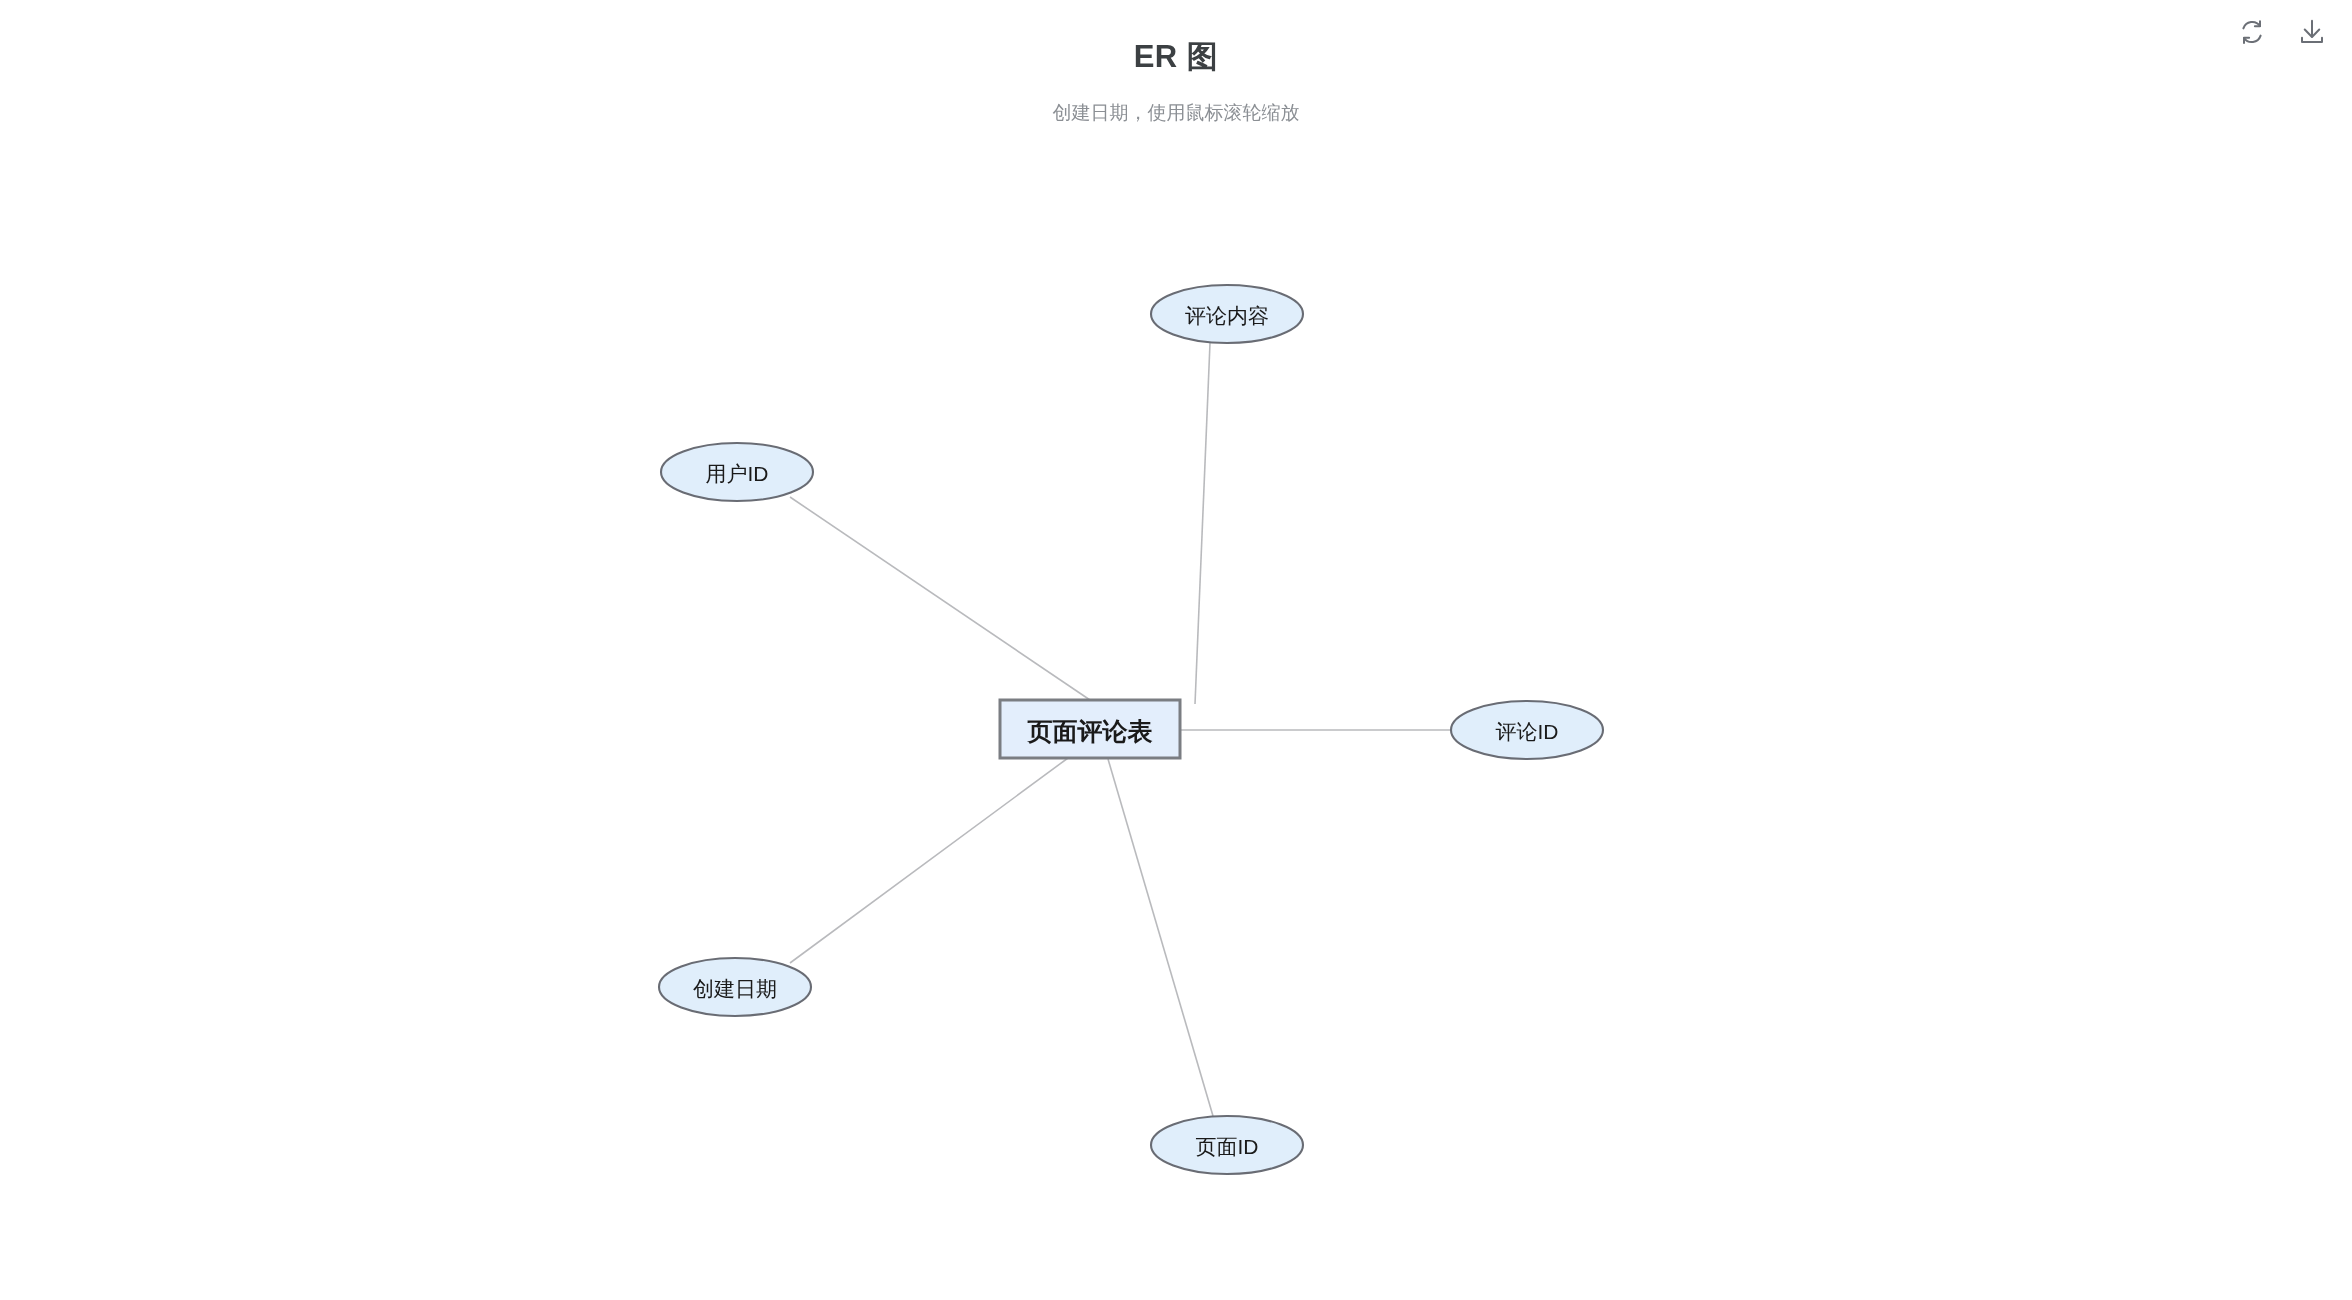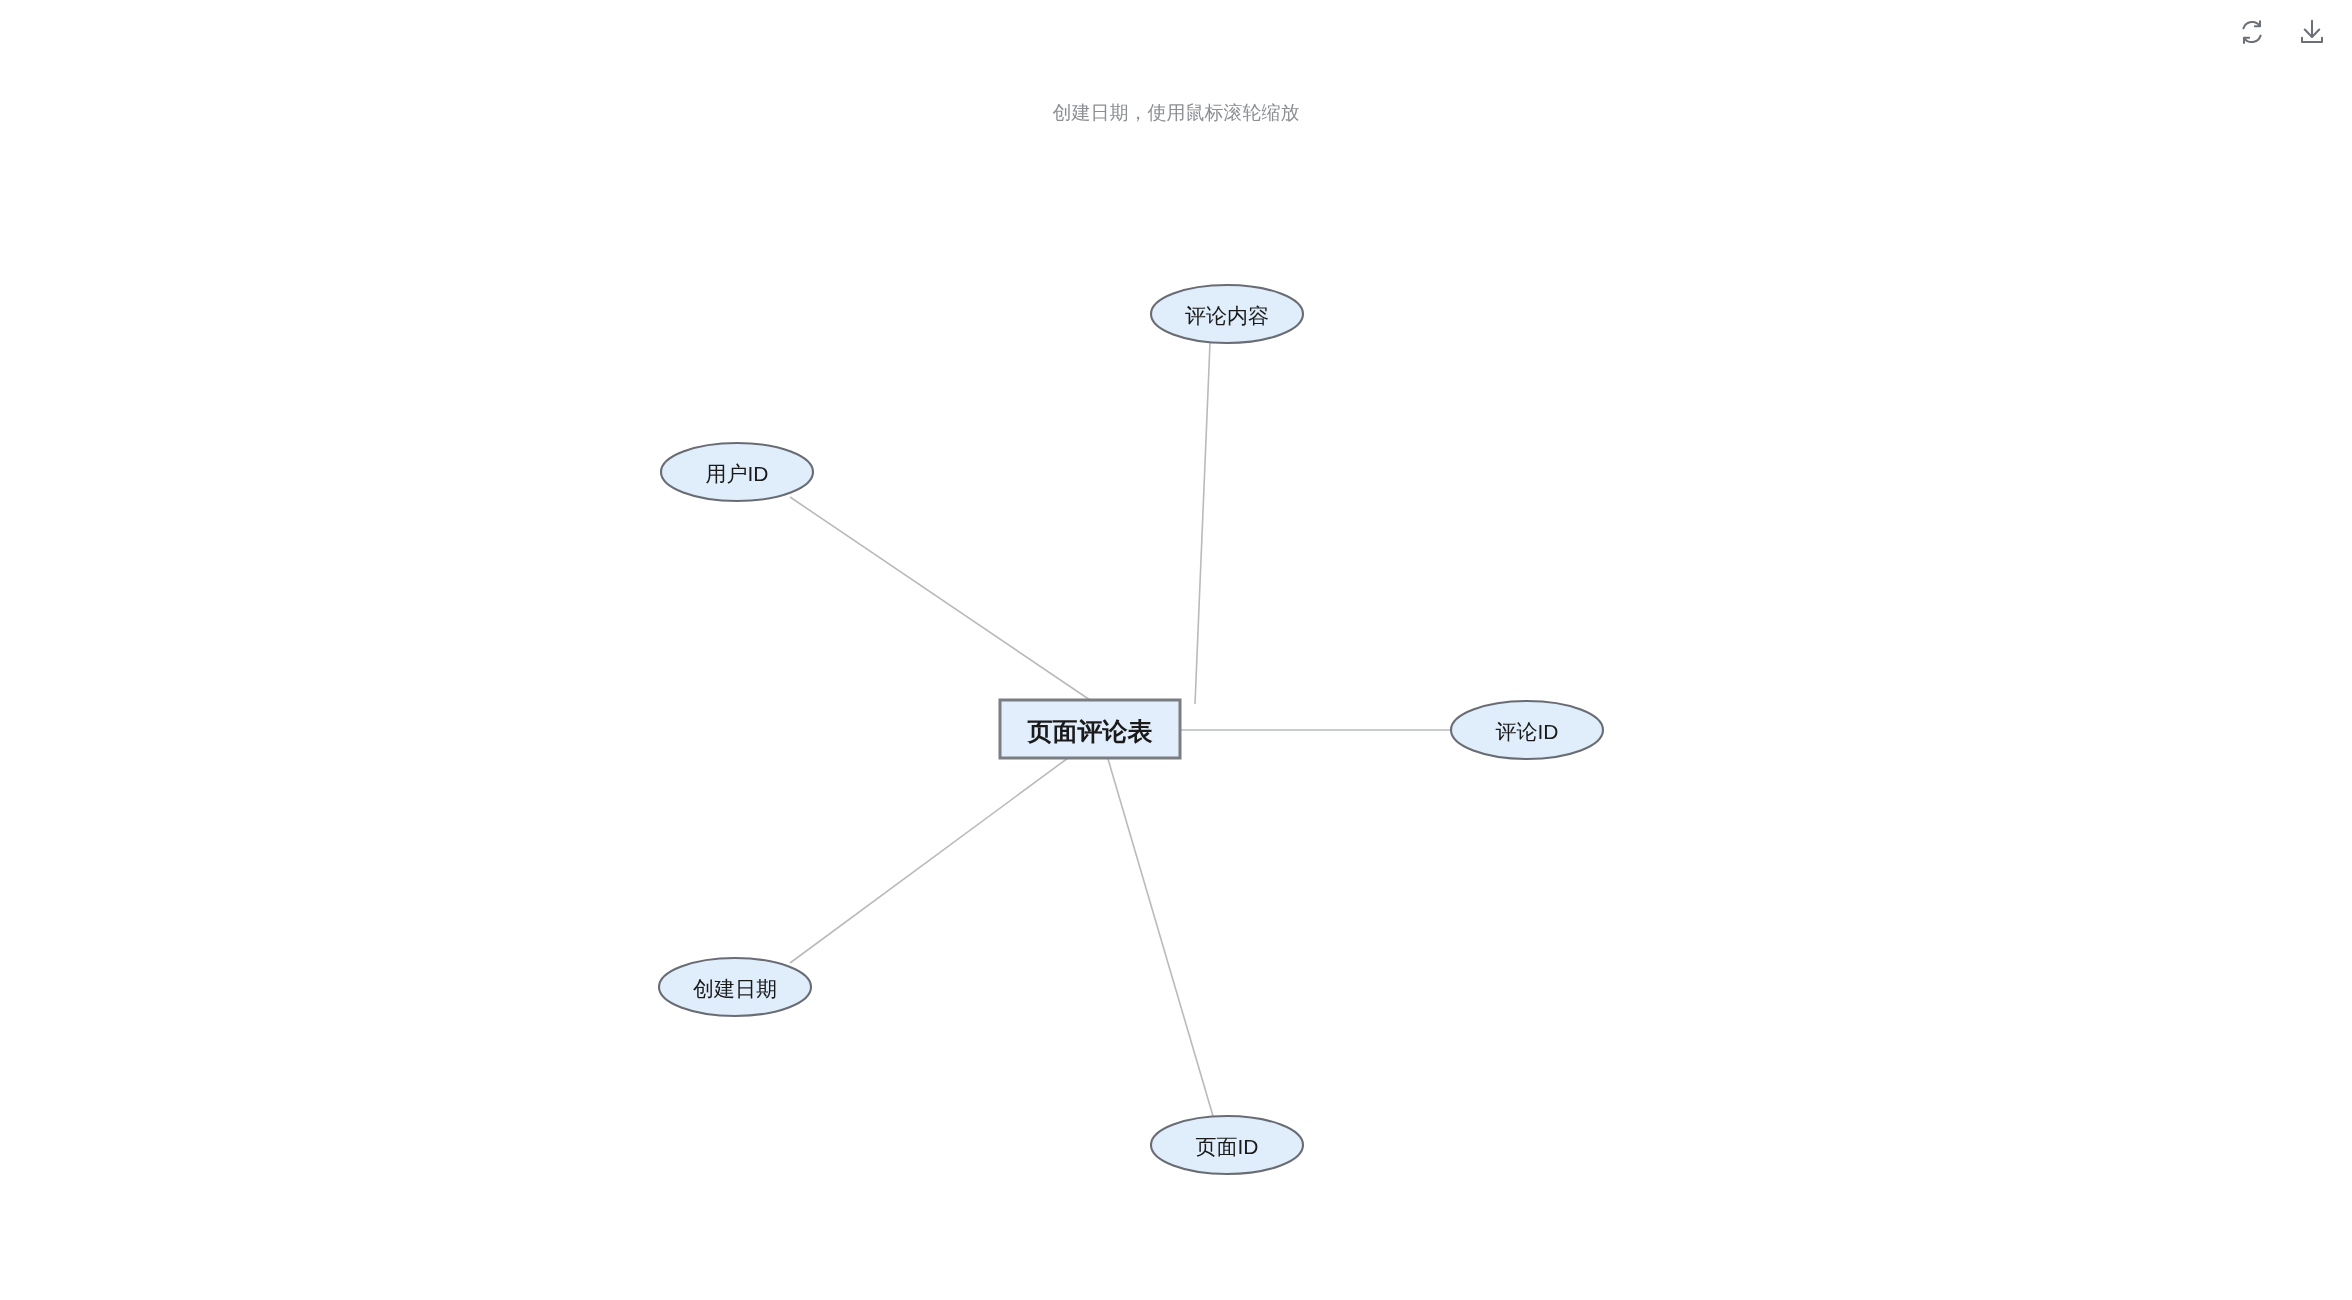--- a/index.html
+++ b/index.html
@@ -166,20 +166,21 @@
     </g>
 
     <g class="node-group">
       <rect class="entity-rect" x="1000" y="700" width="180" height="58"></rect>
       <text class="entity-text" x="1090" y="731">页面评论表</text>
     </g>
   </svg>
 </div>
 
 <div id="page-header">
+  <div id="page-title">ER 图</div>
   <div id="page-subtitle">创建日期，使用鼠标滚轮缩放</div>
 </div>
 
 <div id="toolbar">
   <button class="tool-btn" title="reset">
     <svg width="30" height="30" viewBox="0 0 24 24" fill="none" stroke="#6b6f76" stroke-width="1.6" stroke-linecap="round" stroke-linejoin="round">
       <path d="M18.4 7.2A7.5 7.5 0 0 0 5.1 9.1"></path>
       <polyline points="18.4 3.3 18.4 7.4 14.3 7.4"></polyline>
       <path d="M5.6 16.8A7.5 7.5 0 0 0 18.9 14.9"></path>
       <polyline points="5.6 20.7 5.6 16.6 9.7 16.6"></polyline>

